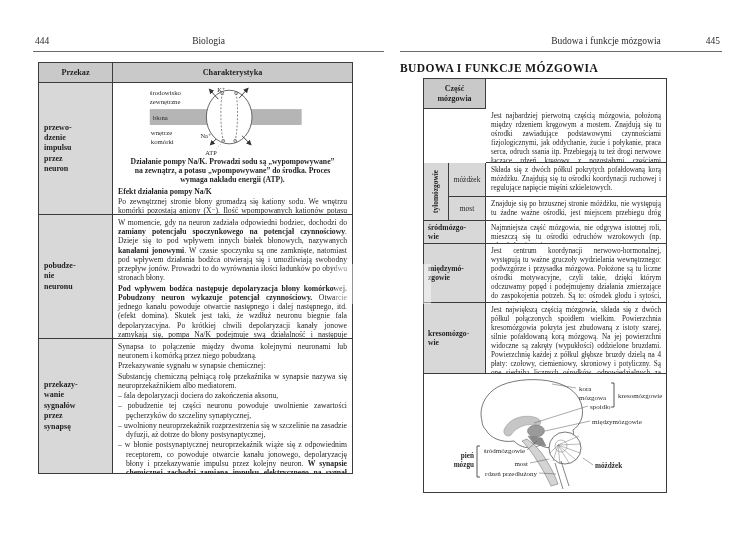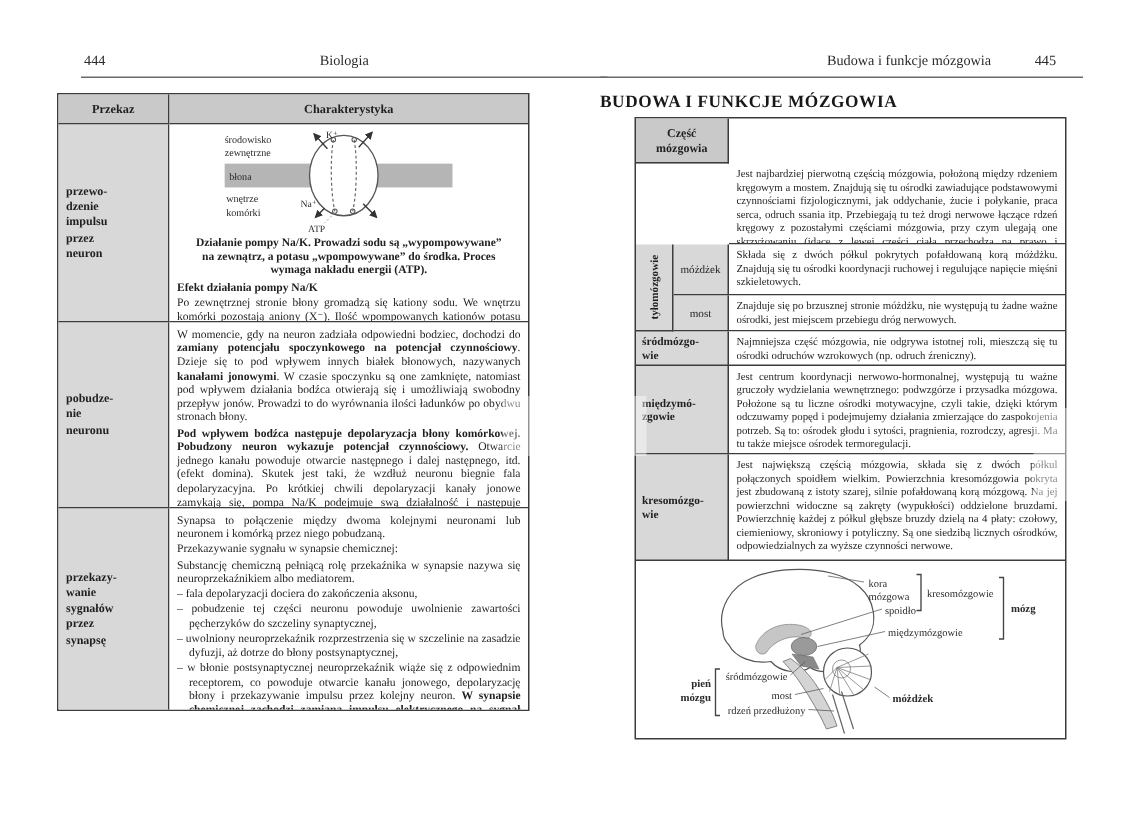--- a/index.html
+++ b/index.html
@@ -35,21 +35,21 @@
   }
   .bR{border-right:1px solid #3c3c3c;}
   .nb{border-bottom:none !important;}
   .ccell{background:#fff;padding:3px 5px 2px 5px;text-align:justify;border-bottom:1px solid #3c3c3c;}
   .ccell p{margin:0 0 1px 0;}
   .cb{text-align:center;padding:1px 9px 1px 9px;}
   .pd{padding-left:8px;text-indent:-8px;text-align:justify;}
   
   .btitle{position:absolute;left:400px;top:62px;font-size:11.5px;font-weight:bold;letter-spacing:.4px;color:#181818;}
   .rtable{
-    position:absolute;left:423px;top:78px;width:288px;
+    position:absolute;left:423px;top:78px;width:244px;
     display:grid;grid-template-columns:25px 37px 1fr;
     grid-template-rows:30px 54px 34px 24px 23px 59px 71px 118px;
     border:1px solid #3c3c3c;box-sizing:border-box;
     font-size:7.2px;line-height:1.25;
   }
   .rtable>div{box-sizing:border-box;overflow:hidden;}
   .rh1{grid-column:1/3;grid-row:1;background:#c9c9c9;font-weight:bold;font-size:8px;line-height:1.2;
        display:flex;align-items:center;justify-content:center;text-align:center;white-space:pre-line;
        border-right:1px solid #3c3c3c;border-bottom:1px solid #3c3c3c;}
   .rh2{grid-column:3;grid-row:1;background:#c9c9c9;font-weight:bold;font-size:8px;
@@ -65,21 +65,21 @@
          border-left:1px solid #3c3c3c;border-top:1px solid #3c3c3c;}
   .rtxt{background:#fff;padding:3px 5px 2px 5px;text-align:justify;border-bottom:1px solid #3c3c3c;}
   .rdiag{grid-column:1/4;grid-row:8;background:#fff;}
   svg text{font-family:"Liberation Serif","DejaVu Serif",serif;fill:#2a2a2a;}
   
   .artifact{position:absolute;background:rgba(255,255,255,.45);pointer-events:none;}
 </style>
 </head>
 <body>
 
-<div class="runhead" style="left:54px;top:36px;width:351px;">
+<div class="runhead" style="left:33px;top:36px;width:351px;">
   <span class="num" style="left:2px;">444</span>
   <span class="title" style="left:0;right:0;">Biologia</span>
 </div>
 
 <div class="ltable">
   <div class="hcell bR">Przekaz</div>
   <div class="hcell">Charakterystyka</div>
 
   <div class="lblcell bR">przewo-
 dzenie
@@ -139,21 +139,21 @@
     <p><span>Substancję chemiczną pełniącą rolę przekaźnika w synapsie nazywa się neuroprzekaźnikiem albo mediatorem.</span></p>
     <p class="pd"><span>– fala depolaryzacji dociera do zakończenia aksonu,</span></p>
     <p class="pd"><span>– pobudzenie tej części neuronu powoduje uwolnienie zawartości pęcherzyków do szczeliny synaptycznej,</span></p>
     <p class="pd"><span>– uwolniony neuroprzekaźnik rozprzestrzenia się w szczelinie na zasadzie dyfuzji, aż dotrze do błony postsynaptycznej,</span></p>
     <p class="pd"><span>– w błonie postsynaptycznej neuroprzekaźnik wiąże się z odpowiednim receptorem, co powoduje otwarcie kanału jonowego, depolaryzację błony i przekazywanie impulsu przez kolejny neuron. </span><b>W synapsie chemicznej zachodzi zamiana impulsu elektrycznego na sygnał chemiczny.</b></p>
   </div>
 </div>
 
 <div class="runhead" style="left:400px;top:36px;width:322px;">
   <span class="title" style="left:90px;right:0;">Budowa i funkcje mózgowia</span>
-  <span class="num" style="right:18px;">445</span>
+  <span class="num" style="right:2px;">445</span>
 </div>
 
 <div class="btitle">BUDOWA I FUNKCJE MÓZGOWIA</div>
 
 <div class="rtable">
   <div class="rh1">Część
 mózgowia</div>
 
   <div class="rtxt" style="grid-column:3;grid-row:2;"><span>Jest najbardziej pierwotną częścią mózgowia, położoną między rdzeniem kręgowym a mostem. Znajdują się tu ośrodki zawiadujące podstawowymi czynnościami fizjologicznymi, jak oddychanie, żucie i połykanie, praca serca, odruch ssania itp. Przebiegają tu też drogi nerwowe łączące rdzeń kręgowy z pozostałymi częściami mózgowia, przy czym ulegają one skrzyżowaniu (idące z lewej części ciała przechodzą na prawo i odwrotnie).</span></div>
 

